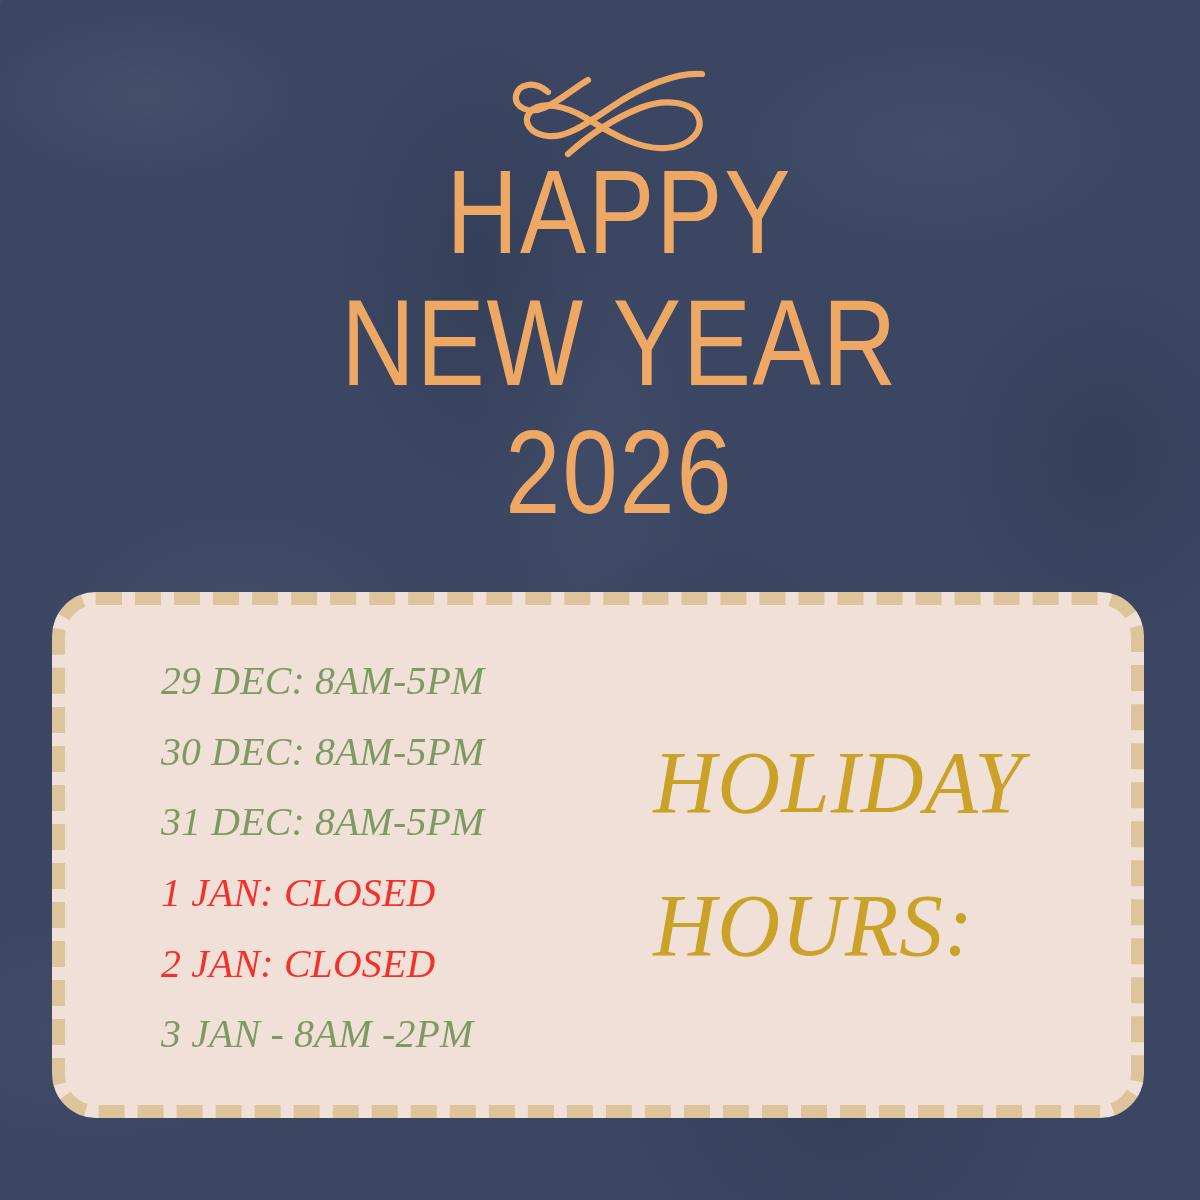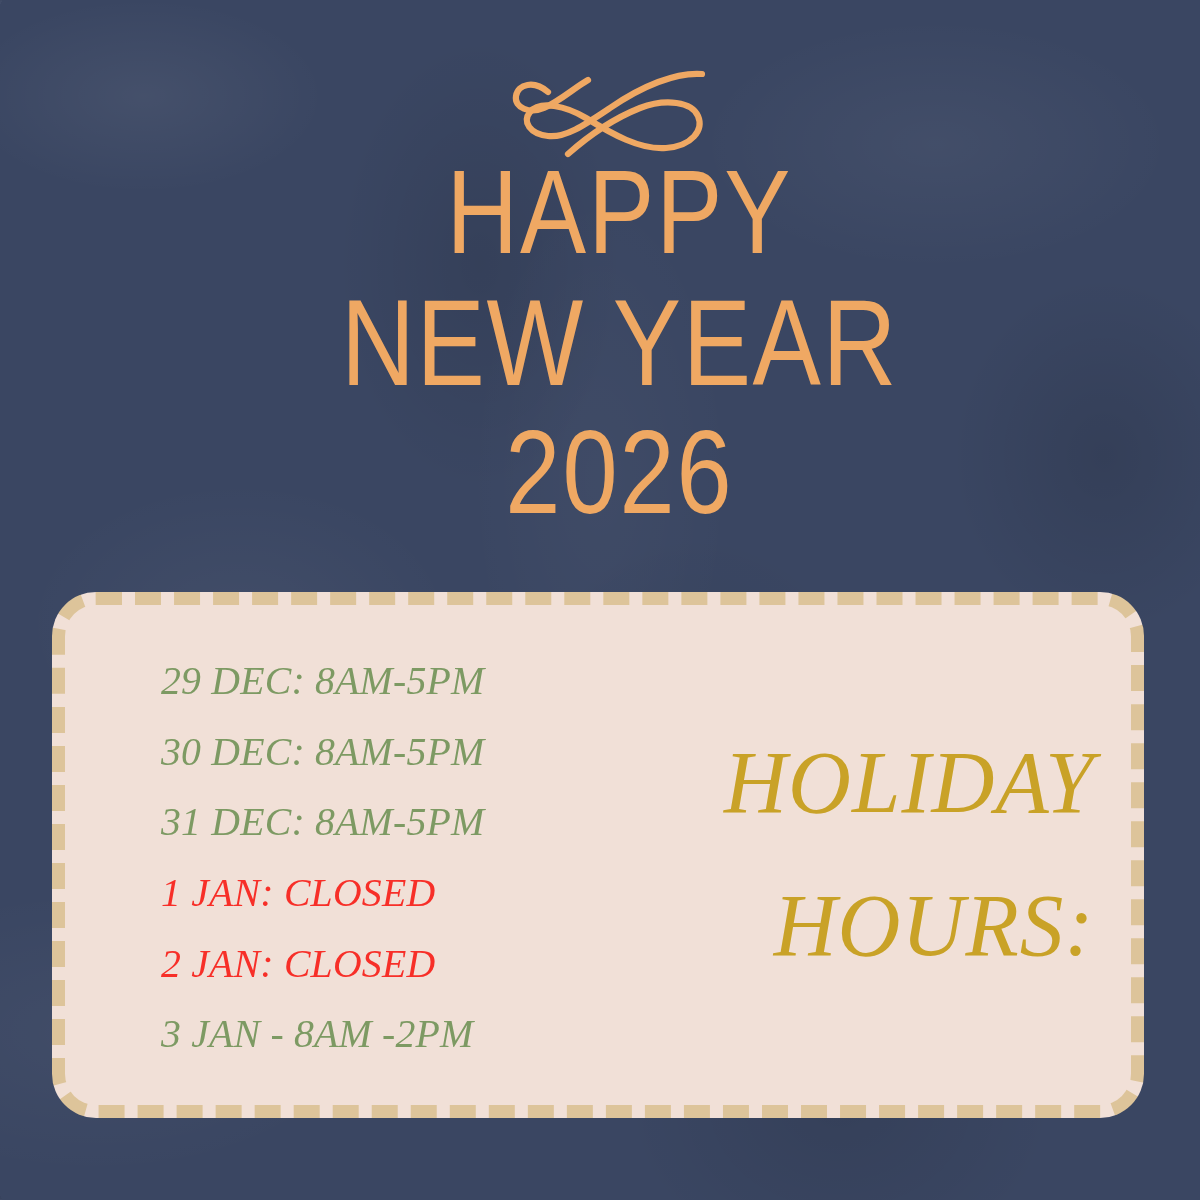--- a/index.html
+++ b/index.html
@@ -88,21 +88,21 @@
     white-space:nowrap;
     transform:scaleX(.97);
     transform-origin:left center;
   }
   .hours-row.open   { color:#7d9a63; }
   .hours-row.closed { color:#f72f28; }
 
   
   #heading{
     flex:1;
-    text-align:right;
+    text-align:left;
     padding-right:34px;
     color:#c9a227;
   }
   .heading-line{
     font-family:"Liberation Serif", serif;
     font-weight:400;
     font-size:88px;
     line-height:1.62;
     letter-spacing:.012em;
     transform:scaleX(.99);

